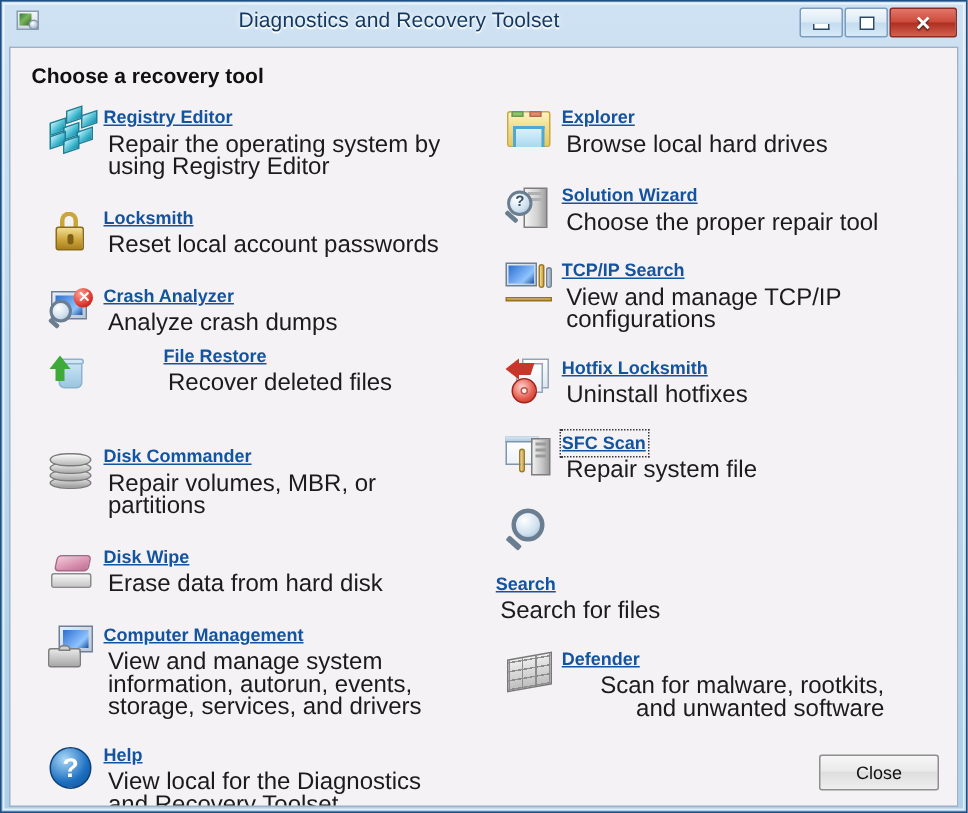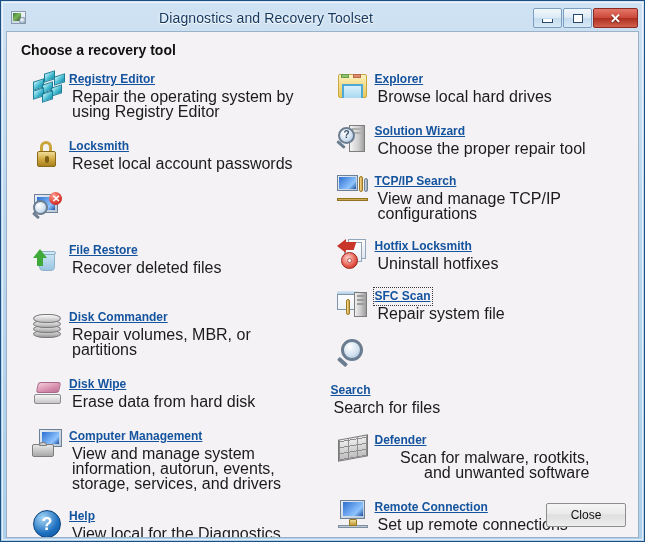--- a/index.html
+++ b/index.html
@@ -27,21 +27,21 @@
     left: 1px; top: 1px; right: 1px; bottom: 1px;
     border: 1px solid rgba(255,255,255,0.65);
     pointer-events: none;
   }
 
   
   .titlebar {
     position: relative;
     height: 26px;
     display: flex;
-    align-items: center;
+    align-items: flex-start;
   }
   .win-icon {
     width: 18px; height: 18px;
     margin-left: 4px;
     position: relative;
     flex: 0 0 auto;
   }
   .win-icon .ic-card {
     position: absolute; left: 1px; top: 2px;
     width: 15px; height: 13px;
@@ -275,23 +275,27 @@
             <div class="ibox">
               <span class="p mon" style="left:4px; top:5px; width:24px; height:19px;"></span>
               <span class="p mon-scr" style="left:7px; top:8px; width:18px; height:13px;"></span>
               <span class="p mag-r" style="left:3px; top:11px; width:15px; height:15px;"></span>
               <span class="p mag-h" style="left:2px; top:25px; width:8px; height:3px; transform:rotate(42deg);"></span>
               <span class="p" style="left:19px; top:3px; width:13px; height:13px; border-radius:50%;
                     background:radial-gradient(circle at 35% 30%, #ff9f92, #d8322a 65%, #9c1a14);"></span>
               <span class="p" style="left:22px; top:5px; color:#fff; font-size:10px; font-weight:bold; line-height:9px;">✕</span>
             </div>
           </div>
-        </div>
-
-        <div class="item" style="margin-top:16px;">
+          <div class="item-body">
+            <span class="item-title">Crash Analyzer</span>
+            <div class="item-desc">Analyze crash dumps</div>
+          </div>
+        </div>
+
+        <div class="item" style="margin-top:4px;gap:40px;">
           <div class="item-icon">
             <div class="ibox">
               <span class="p" style="left:9px; top:12px; width:16px; height:18px;
                     background:linear-gradient(180deg, rgba(200,228,244,.95), rgba(150,195,225,.95));
                     border:1px solid #8fb2cc; border-radius:0 0 4px 4px;"></span>
               <span class="p" style="left:8px; top:10px; width:18px; height:4px; border-radius:3px;
                     background:#cfe6f5; border:1px solid #8fb2cc;"></span>
               <span class="p" style="left:3px; top:8px; width:0; height:0;
                     border-left:7px solid transparent; border-right:7px solid transparent;
                     border-bottom:9px solid #3faa3a;"></span>
@@ -501,36 +505,20 @@
                       linear-gradient(180deg,#efefef,#bdbdbd);
                     border:1px solid #787878; transform:skewY(-10deg);"></span>
             </div>
           </div>
           <div class="item-body">
             <span class="item-title">Defender</span>
             <div class="item-desc" style="max-width:215px;text-align:right;">Scan for malware, rootkits, and unwanted software</div>
           </div>
         </div>
 
-        <div class="item" style="margin-top:16px;">
-          <div class="item-icon">
-            <div class="ibox">
-              <span class="p mon" style="left:4px; top:2px; width:25px; height:19px;"></span>
-              <span class="p mon-scr" style="left:7px; top:4px; width:20px; height:14px;"></span>
-              <span class="p" style="left:2px; top:27px; width:30px; height:3px;
-                    background:linear-gradient(180deg,#d8dfe7,#9fb0c0); border:1px solid #7e8fa0;"></span>
-              <span class="p" style="left:13px; top:21px; width:8px; height:7px; border-radius:1px;
-                    background:linear-gradient(180deg,#f0dc96,#c49a34); border:1px solid #9a7820;"></span>
-            </div>
-          </div>
-          <div class="item-body">
-            <span class="item-title">Remote Connection</span>
-            <div class="item-desc">Set up remote connections</div>
-          </div>
-        </div>
 
       </div>
 
     </div>
 
     <div class="footer">
       <button class="btn-close">Close</button>
     </div>
 
   </div>

